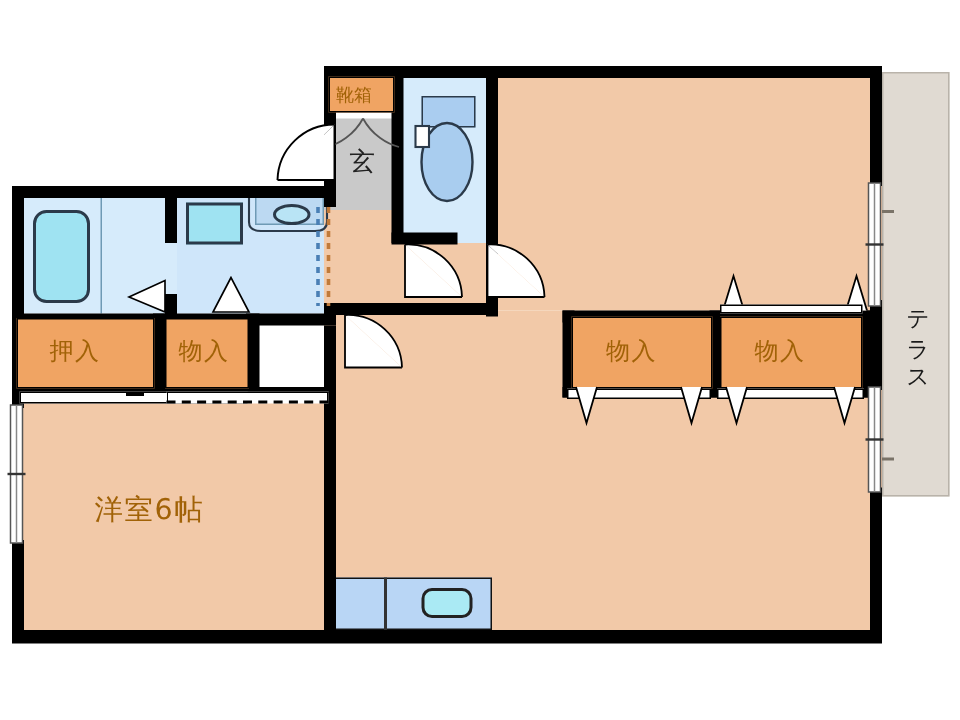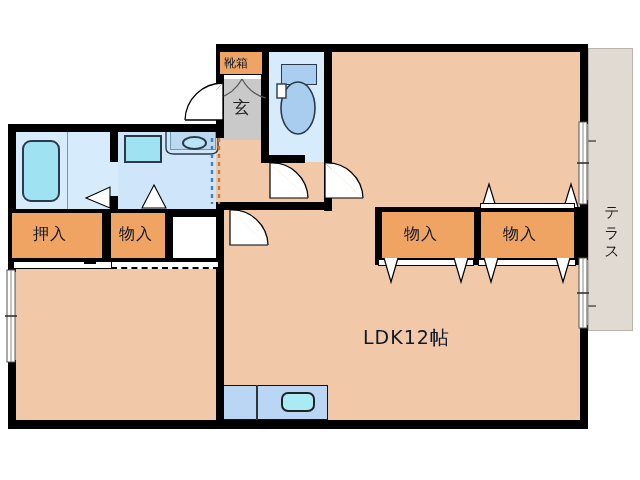--- a/index.html
+++ b/index.html
@@ -6,21 +6,21 @@
   body{font-family:"DejaVu Sans","Liberation Sans",sans-serif;}
   #stage{position:relative;width:640px;height:480px;background:#ffffff;overflow:hidden;}
   .abs{position:absolute;box-sizing:border-box;}
   .wall{background:#000000;}
   .room{background:#f2c9a8;}
   .wetroom{background:#d6ebfb;}
   .wetroom2{background:#cfe6fa;}
   .closet{background:#f0a463;border:1px solid #000;}
   .genkan{background:#c9c9c9;}
   .terrace{background:#e0dad2;}
-  .lbl{position:absolute;color:#0f172a;white-space:nowrap;letter-spacing:1px;}
+  .lbl{position:absolute;color:#a16207;white-space:nowrap;letter-spacing:1px;}
   .lbl-room{font-size:19px;}
   .lbl-closet{font-size:14px;}
   .vlabel{position:absolute;writing-mode:vertical-rl;text-orientation:upright;font-size:15px;letter-spacing:3px;color:#1a1a1a;}
   .fixt{position:absolute;box-sizing:border-box;}
   .tub{background:#9fe3f2;border:2px solid #2b3a4a;border-radius:9px;}
   .wm{background:#9fe3f2;border:2px solid #2b3a4a;}
   .sinkbowl{background:#b9e4f5;border:2px solid #2b3a4a;border-radius:50%;}
   .ksink{background:#aaeaf4;border:2px solid #222;border-radius:7px;}
   .panelwhite{background:#ffffff;border:1px solid #000;}
   .thinline{background:#000;}
@@ -129,21 +129,21 @@
 
   <div class="abs closet" style="left:219px;top:51px;width:44px;height:24px;"></div>
   <div class="lbl" style="left:224px;top:55px;font-size:12px;letter-spacing:0px;">靴箱</div>
 
   <div class="lbl" style="left:233px;top:96px;font-size:17px;color:#222;">玄</div>
   <svg style="left:216px;top:78px;width:53px;height:34px;">
     <path d="M26,1 C20,12 10,18 2,20" fill="none" stroke="#555" stroke-width="1.2"></path>
     <path d="M26,1 C32,12 42,18 50,20" fill="none" stroke="#555" stroke-width="1.2"></path>
   </svg>
 
-  <div class="lbl lbl-room" style="left:363px;top:325px;">LDK12帖</div>
+  <div class="lbl lbl-room" style="left:63px;top:327px;">洋室6帖</div>
 
   <svg style="left:183px;top:82px;width:42px;height:42px;">
     <path d="M40,1 L40,38 L2,38" fill="#ffffff" stroke="#000" stroke-width="1.3"></path>
     <path d="M40,1 A38,38 0 0 0 2,38" fill="#ffffff" stroke="#000" stroke-width="1.3"></path>
   </svg>
 
   <svg style="left:268px;top:162px;width:42px;height:40px;">
     <path d="M2,1 L2,36 L40,36" fill="#ffffff" stroke="#000" stroke-width="1.2"></path>
     <path d="M2,1 A36,36 0 0 1 40,36" fill="#ffffff" stroke="#000" stroke-width="1.2"></path>
   </svg>

